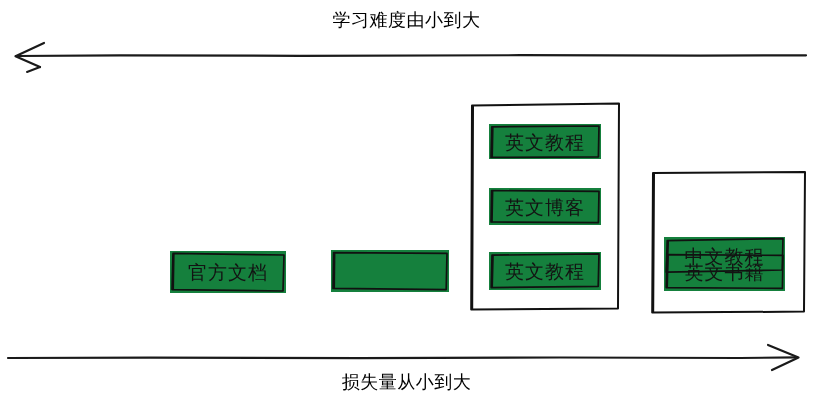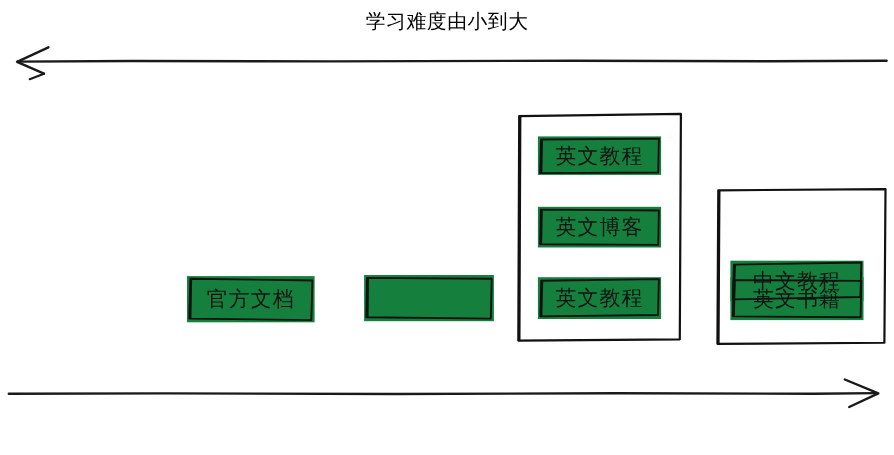--- a/index.html
+++ b/index.html
@@ -201,14 +201,15 @@
       <path d="M4 3.2 L3.2 35"></path>
     </svg>
     <span class="node-label">英文书籍</span>
   </div>
 
   <svg class="axis-arrow" id="bottom-axis-arrow" viewBox="0 0 813 40">
     <path d="M8 21 L150 20.6 L360 21.2 L560 20.5 L740 21 L797 20.4" fill="none" stroke="#1a1a1a" stroke-width="2.2" stroke-linecap="round"></path>
     <path d="M768 8 L798.5 20.6 L772 33" fill="none" stroke="#1a1a1a" stroke-width="2.2" stroke-linecap="round" stroke-linejoin="round"></path>
   </svg>
 
+  <div class="axis-label" id="bottom-axis-label">损失量从小到大</div>
 
 </div>
 
 </body></html>

